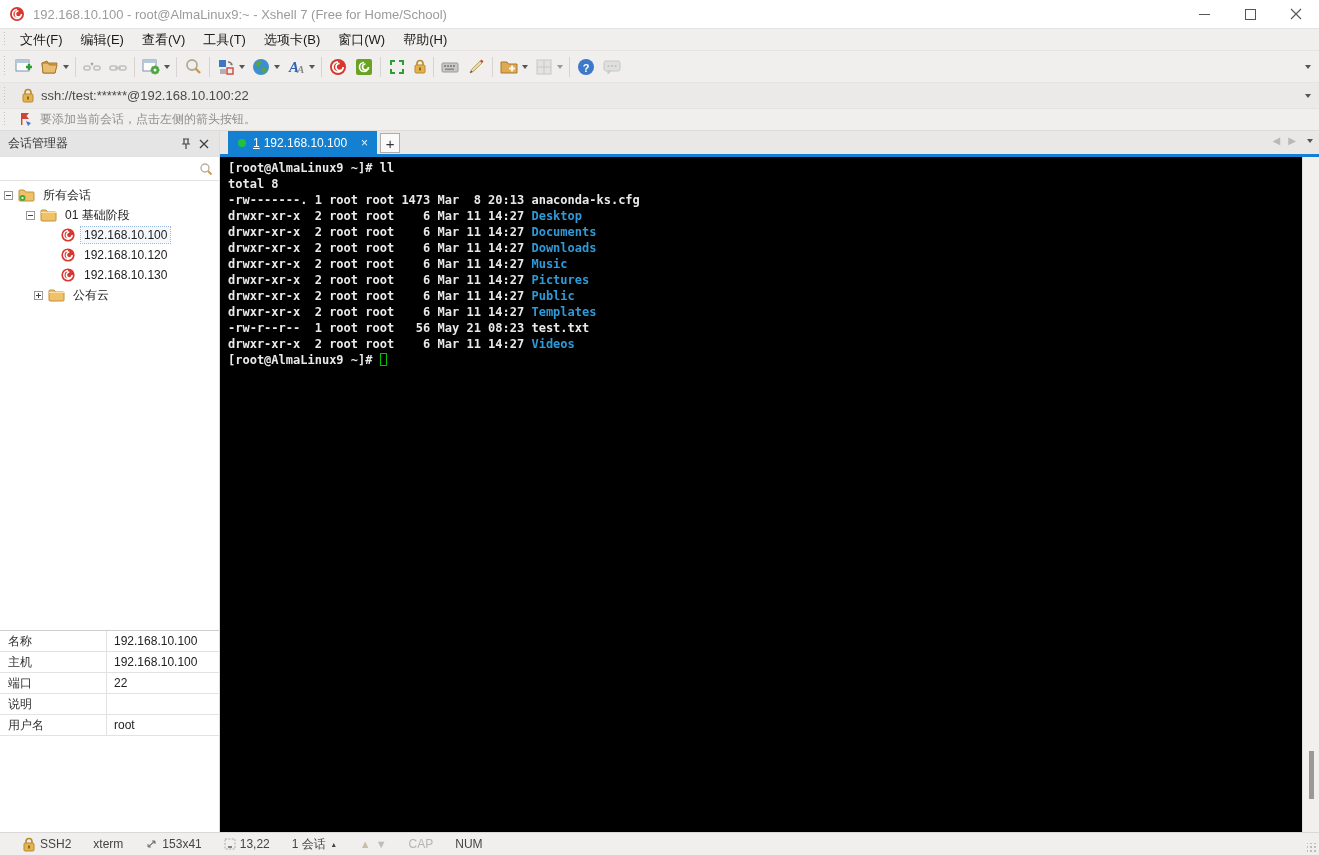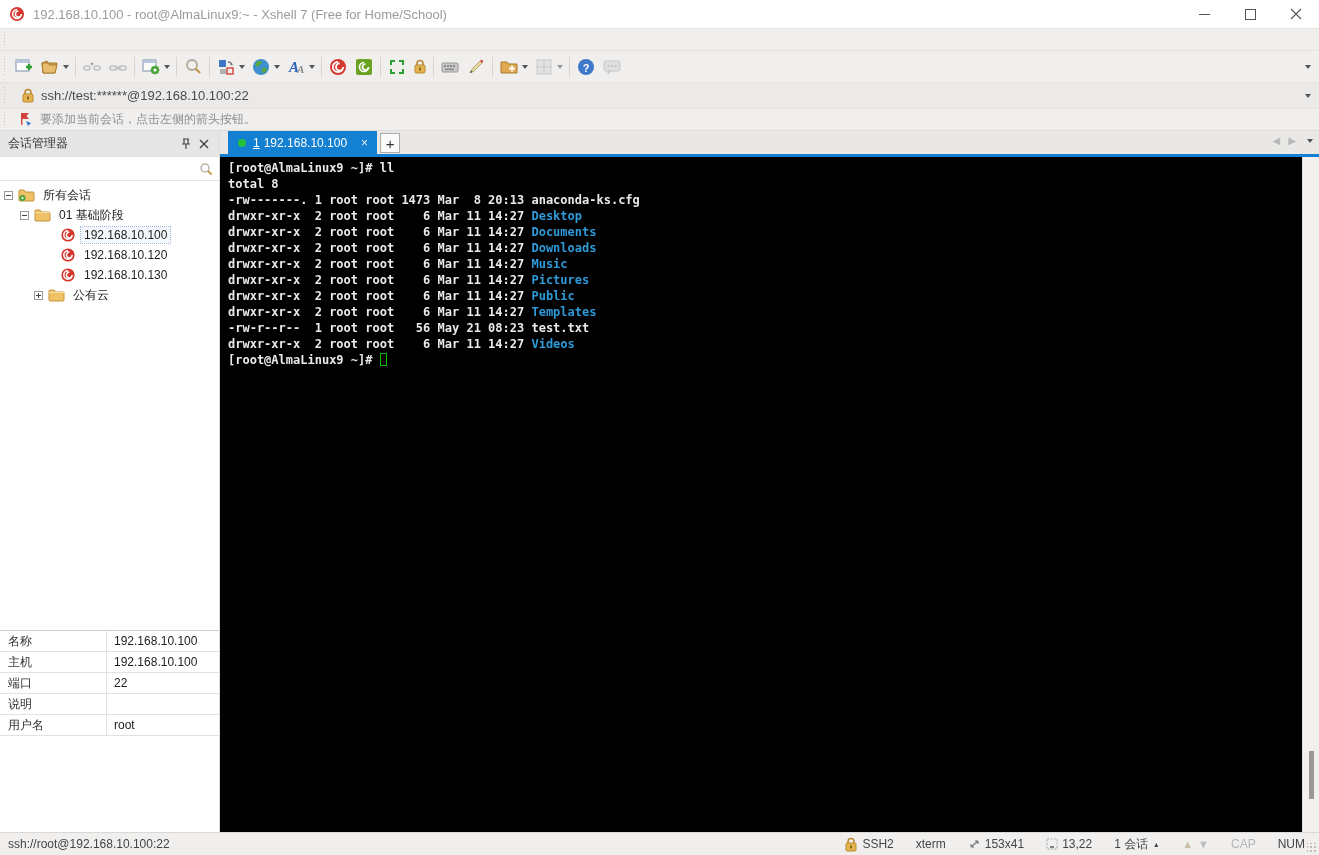--- a/index.html
+++ b/index.html
@@ -117,20 +117,21 @@
       <span class="win-btn">
           <svg width="12" height="12" viewBox="0 0 12 12">
             <path d="M1 1 L11 11 M11 1 L1 11" stroke="#555" stroke-width="1.1"></path>
           </svg>
         </span>
     </div>
   </div>
 
   <div class="bar menubar">
     <span class="grip"></span>
+    <span id="menu-items"><span class="menu-item">文件(F)</span><span class="menu-item">编辑(E)</span><span class="menu-item">查看(V)</span><span class="menu-item">工具(T)</span><span class="menu-item">选项卡(B)</span><span class="menu-item">窗口(W)</span><span class="menu-item">帮助(H)</span></span>
   </div>
 
   <div class="bar toolbar">
     <span class="grip"></span>
     <span id="toolbar-items" style="display:flex;align-items:center;">
         <span class="tb-group">
           <span class="tb-btn">
             <svg width="20" height="20" viewBox="0 0 20 20">
               <rect x="2" y="3" width="13" height="11" fill="#fdfdfd" stroke="#7c92ab"></rect>
               <rect x="2" y="3" width="13" height="3" fill="#b7c8da"></rect>
@@ -366,21 +367,21 @@
             <span class="expander"></span>
             <span class="tree-icon">
               <svg width="17" height="14" viewBox="0 0 17 14">
                 <path d="M1 3 a1 1 0 0 1 1-1 h4 l1.5 2 H15 a1 1 0 0 1 1 1 v7 a1 1 0 0 1-1 1 H2 a1 1 0 0 1-1-1z" fill="#efc268" stroke="#c2913a"></path>
                 <circle cx="4.5" cy="10" r="3" fill="#49a63c"></circle>
                 <circle cx="4.5" cy="10" r="1.1" fill="#fff"></circle>
               </svg>
             </span>
             <span class="tree-label">所有会话</span>
           </div>
-          <div class="tree-row" style="padding-left:20px">
+          <div class="tree-row" style="padding-left:26px">
             <span class="expander"></span>
             <span class="tree-icon">
               <svg width="17" height="14" viewBox="0 0 17 14">
                 <path d="M1 3 a1 1 0 0 1 1-1 h4 l1.5 2 H15 a1 1 0 0 1 1 1 v7 a1 1 0 0 1-1 1 H2 a1 1 0 0 1-1-1z" fill="#efc268" stroke="#c2913a"></path>
                 <path d="M1 5 h15 v-1 H1z" fill="#f7dfa6"></path>
               </svg>
             </span>
             <span class="tree-label">01 基础阶段</span>
           </div>
           <div class="tree-row focused" style="padding-left:52px">
@@ -466,21 +467,20 @@
       <div class="term-wrap">
         <div class="terminal" id="terminal"><div class="t-line"><span class="p">[root@AlmaLinux9 ~]# ll</span></div><div class="t-line"><span class="p">total 8</span></div><div class="t-line"><span class="p">-rw-------. 1 root root 1473 Mar  8 20:13 anaconda-ks.cfg</span></div><div class="t-line"><span class="p">drwxr-xr-x  2 root root    6 Mar 11 14:27 </span><span class="d">Desktop</span></div><div class="t-line"><span class="p">drwxr-xr-x  2 root root    6 Mar 11 14:27 </span><span class="d">Documents</span></div><div class="t-line"><span class="p">drwxr-xr-x  2 root root    6 Mar 11 14:27 </span><span class="d">Downloads</span></div><div class="t-line"><span class="p">drwxr-xr-x  2 root root    6 Mar 11 14:27 </span><span class="d">Music</span></div><div class="t-line"><span class="p">drwxr-xr-x  2 root root    6 Mar 11 14:27 </span><span class="d">Pictures</span></div><div class="t-line"><span class="p">drwxr-xr-x  2 root root    6 Mar 11 14:27 </span><span class="d">Public</span></div><div class="t-line"><span class="p">drwxr-xr-x  2 root root    6 Mar 11 14:27 </span><span class="d">Templates</span></div><div class="t-line"><span class="p">-rw-r--r--  1 root root   56 May 21 08:23 test.txt</span></div><div class="t-line"><span class="p">drwxr-xr-x  2 root root    6 Mar 11 14:27 </span><span class="d">Videos</span></div><div class="t-line"><span class="p">[root@AlmaLinux9 ~]# </span><span class="t-cursor"></span></div></div>
         <div class="term-scroll">
           <div class="term-thumb"></div>
         </div>
       </div>
     </div>
   </div>
 
   <div class="statusbar" style="position:relative;">
-    <span class="sb-left">ssh://root@192.168.10.100:22</span>
     <span class="sb-items" id="sb-items">
         <span class="sb-item">
           <span class="si-icon">
             <svg width="14" height="15" viewBox="0 0 14 15">
               <rect x="2" y="6" width="10" height="8" rx="1.2" fill="#e3b44d" stroke="#b8892f"></rect>
               <path d="M4 6 V4.5 a3 3 0 0 1 6 0 V6" fill="none" stroke="#b8892f" stroke-width="1.6"></path>
               <rect x="6" y="8.5" width="2" height="3" fill="#8a6a20"></rect>
             </svg>
           </span>
           <span>SSH2</span>

